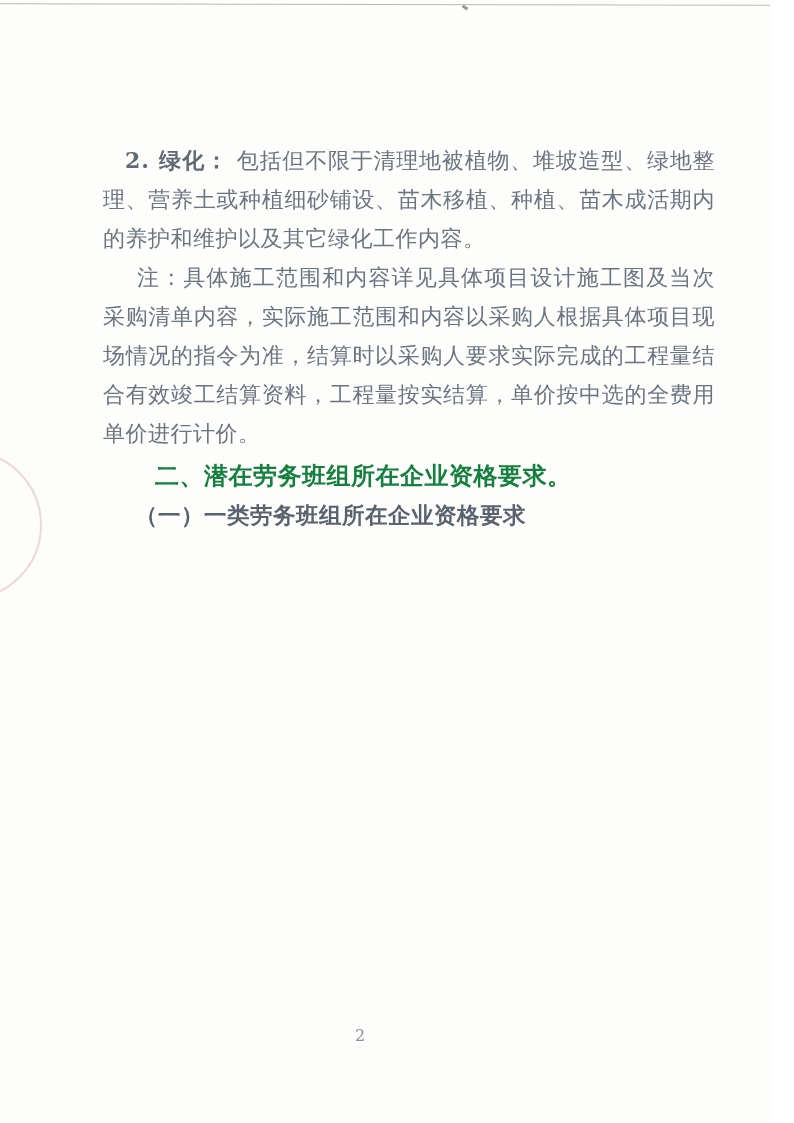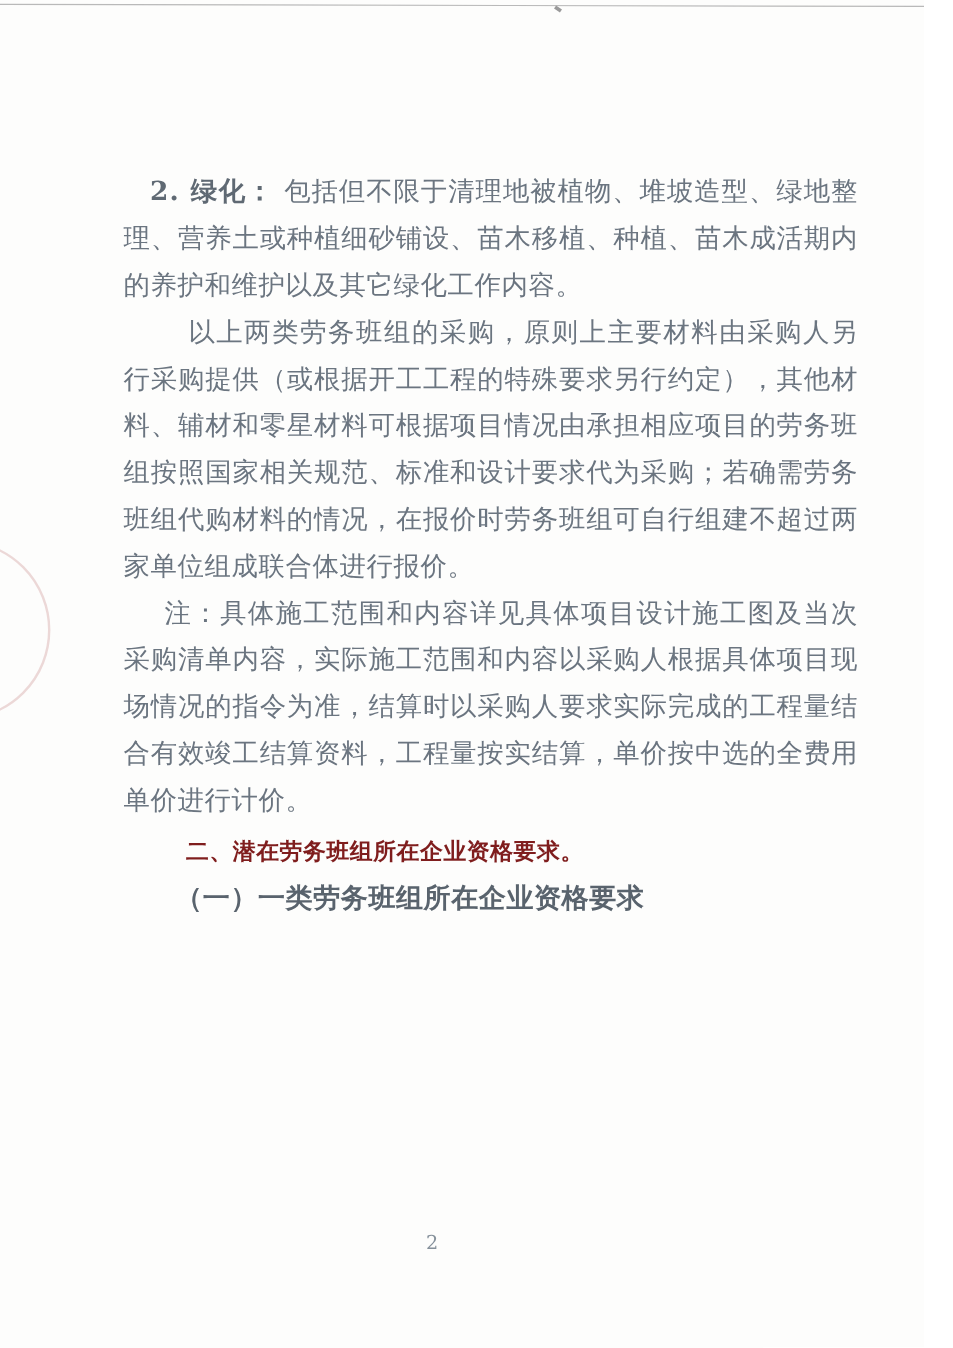--- a/index.html
+++ b/index.html
@@ -52,29 +52,29 @@
   .ind-05    { text-indent: 15px; }
   .para-label {
     font-weight: bold;
     color: #5f6973;
     letter-spacing: 1px;
     padding-right: 8px;
   }
   .h-main {
     margin: 4px 0 0 52px;
     font-family: "DejaVu Sans", "Liberation Sans", sans-serif;
-    font-size: 19px;
+    font-size: 24px;
     line-height: 39px;
     font-weight: bold;
-    color: #7f1d1d;
+    color: #15803d;
     letter-spacing: 0.5px;
     text-align: left;
   }
   .h-sub {
-    margin: 0 0 0 43px;
+    margin: 0 0 0 32px;
     font-size: 22.5px;
     line-height: 39px;
     font-weight: bold;
     color: #59636d;
     letter-spacing: 0.5px;
     text-align: left;
   }
   .pagenum {
     position: absolute;
     top: 1026px; left: 340px;
@@ -91,21 +91,20 @@
 <div class="page">
 
   <div class="scan-line"></div>
   <div class="scan-mark"></div>
   <div class="stamp-arc"></div>
 
   <div class="content">
 
     <p class="p-first"><span class="para-label">2. 绿化：</span><span>包括但不限于清理地被植物、堆坡造型、绿地整理、营养土或种植细砂铺设、苗木移植、种植、苗木成活期内的养护和维护以及其它绿化工作内容。</span></p>
 
-    <p class="ind-2em">以上两类劳务班组的采购，原则上主要材料由采购人另行采购提供（或根据开工工程的特殊要求另行约定），其他材料、辅材和零星材料可根据项目情况由承担相应项目的劳务班组按照国家相关规范、标准和设计要求代为采购；若确需劳务班组代购材料的情况，在报价时劳务班组可自行组建不超过两家单位组成联合体进行报价。</p>
 
 
     <p class="ind-12">注：具体施工范围和内容详见具体项目设计施工图及当次采购清单内容，实际施工范围和内容以采购人根据具体项目现场情况的指令为准，结算时以采购人要求实际完成的工程量结合有效竣工结算资料，工程量按实结算，单价按中选的全费用单价进行计价。</p>
 
     <h2 class="h-main">二、潜在劳务班组所在企业资格要求。</h2>
 
     <h3 class="h-sub">（一）一类劳务班组所在企业资格要求</h3>
 
 
   </div>

